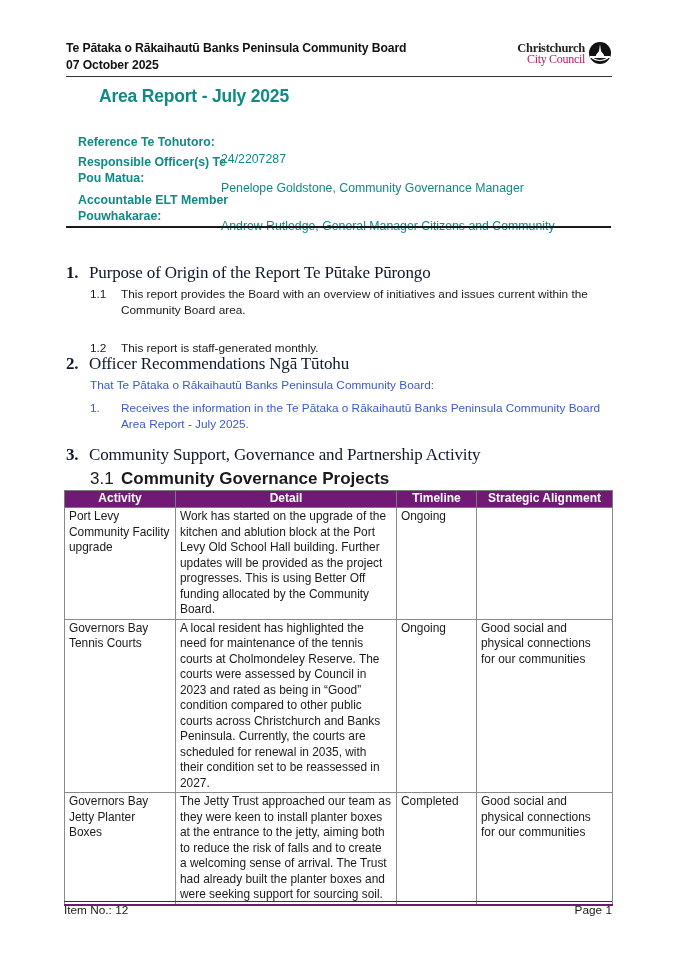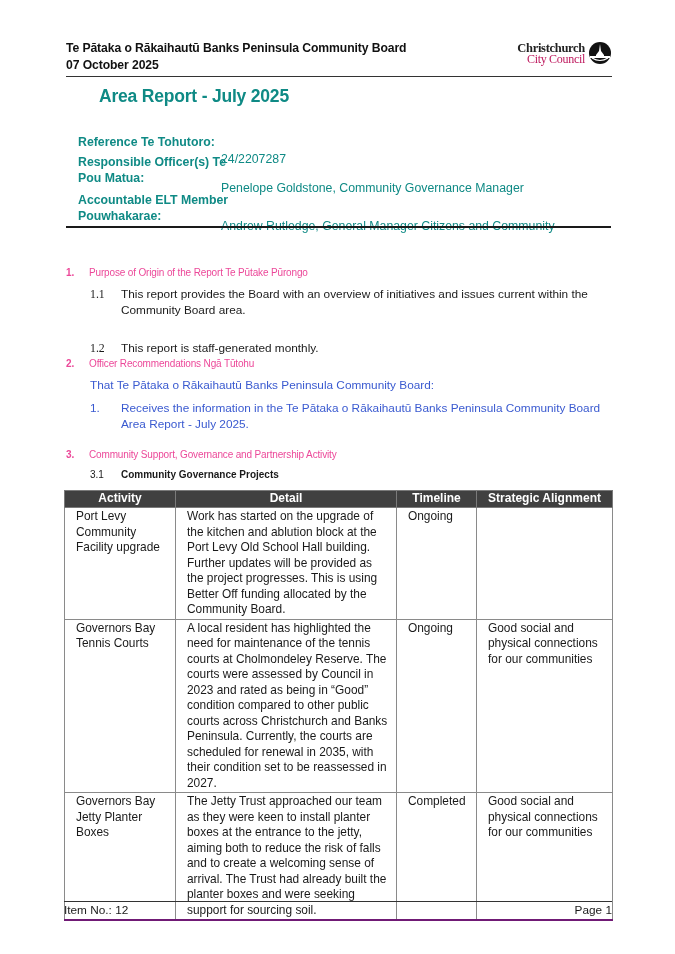--- a/index.html
+++ b/index.html
@@ -23,42 +23,42 @@
            font-weight: bold; font-size: 17.5px; line-height: 23px; letter-spacing: -0.2px; }
   .title .num { display: inline-block; width: 33px; }
   .title .line2 { padding-left: 33px; }
 
   .meta { position: absolute; left: 66px; width: 545px; font-size: 12.3px; color: #0f8a85; }
   .meta .label { position: absolute; left: 12px; font-weight: bold; line-height: 16px; width: 155px; }
   .meta .value { position: absolute; left: 155px; line-height: 16px; margin-top: 17px; }
   .meta-rule { position: absolute; left: 66px; top: 226px; width: 545px; height: 0;
                border-top: 2px solid #1a1a1a; }
 
-  h2.sec { position: absolute; left: 66px; margin: 0; color: #ec4899; font-size: 10px;
-           font-weight: normal; letter-spacing: -0.15px; line-height: 20px; }
+  h2.sec { position: absolute; left: 66px; margin: 0; color: #0f172a; font-size: 17px;
+           font-weight: normal; letter-spacing: -0.15px; line-height: 20px; font-family: Liberation Serif, serif; }
   h2.sec .n { display: inline-block; width: 23px; font-weight: bold; }
 
   .para { position: absolute; left: 90px; width: 520px; font-size: 11.8px; line-height: 15.5px; color: #1a1a1a; }
-  .para .pn { position: absolute; left: 0; font-family: Liberation Serif, serif; }
+  .para .pn { position: absolute; left: 0; }
   .para .pt { display: block; padding-left: 31px; }
 
   .rec-intro { position: absolute; left: 90px; top: 378px; font-size: 11.8px; color: #3a5ad0; }
   .rec-item { position: absolute; left: 90px; top: 401px; width: 520px; font-size: 11.8px; line-height: 15.5px; color: #3a5ad0; }
   .rec-item .pn { position: absolute; left: 0; }
   .rec-item .pt { display: block; padding-left: 31px; }
 
-  .sub { position: absolute; left: 90px; top: 469px; font-size: 10px; }
+  .sub { position: absolute; left: 90px; top: 469px; font-size: 17px; }
   .sub .pn { display: inline-block; width: 31px; }
   .sub .pt { font-weight: bold; }
 
   table.grid { position: absolute; left: 64px; top: 490px; width: 548px; border-collapse: collapse;
                font-size: 11.9px; line-height: 15.5px; table-layout: fixed; }
-  table.grid th { background: #404040; color: #ffffff; font-weight: bold; height: 16px; padding: 0 4px;
+  table.grid th { background: #701a75; color: #ffffff; font-weight: bold; height: 16px; padding: 0 4px;
                   border: 1px solid #7a7a7a; text-align: center; font-size: 12px; }
-  table.grid td { border: 1px solid #8a8a8a; vertical-align: top; padding: 1px 5px 1px 11px; color: #1a1a1a; }
+  table.grid td { border: 1px solid #8a8a8a; vertical-align: top; padding: 1px 5px 1px 4px; color: #1a1a1a; }
   table.grid tbody tr:last-child td { border-bottom: 2px solid #701a75; }
 
   .footer { position: absolute; left: 64px; top: 901px; width: 548px; border-top: 1.5px solid #333;
             font-size: 11.8px; padding-top: 1px; }
   .footer .right { position: absolute; right: 0; top: 1px; }
 </style>
 </head>
 <body>
 
 <div class="page">

